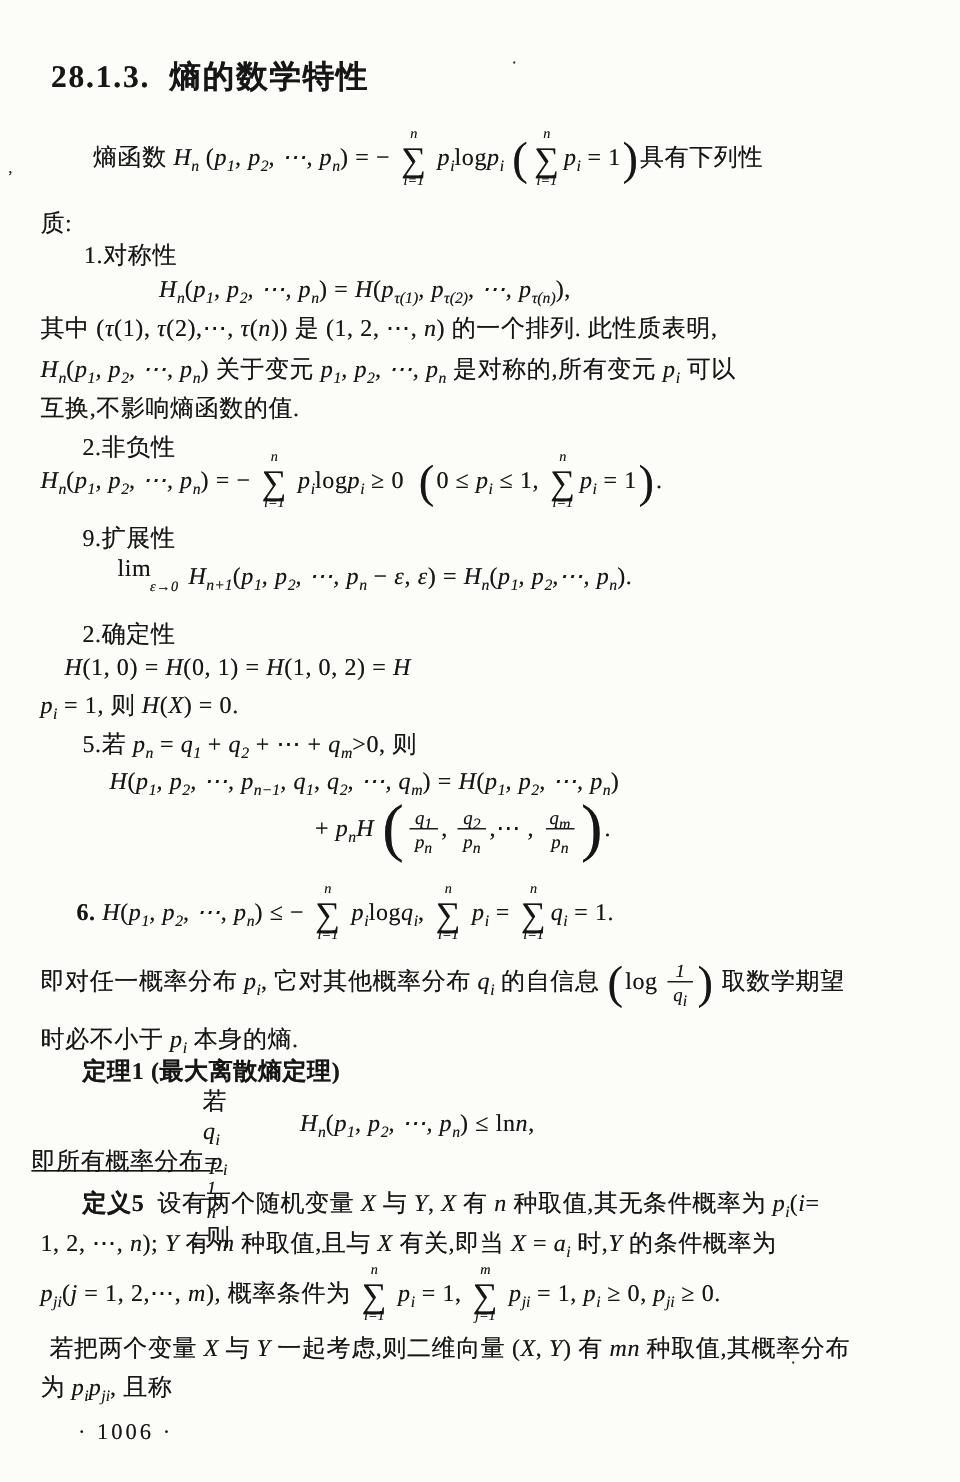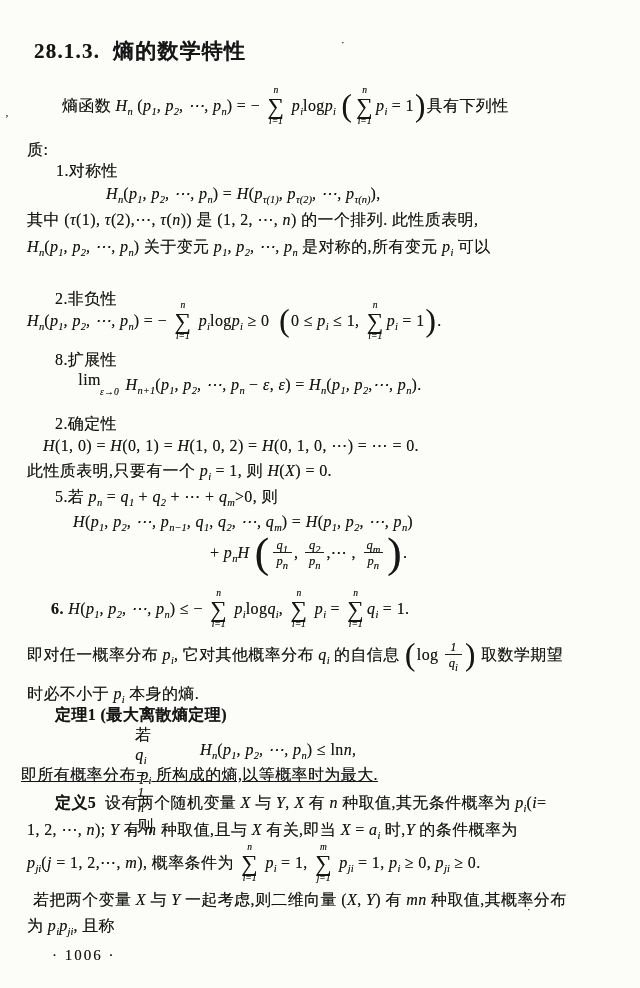--- a/index.html
+++ b/index.html
@@ -38,36 +38,37 @@
 <body>
 
 <div class="page" id="page">
     <div class="line heading" style="left: 34px; top: 38px;"><span class="seg-t">28.1.3.  熵的数学特性</span></div>
     <div class="line " style="left: 62px; top: 86px;"><span class="seg-t">熵函数 </span><span class="seg-i">H<sub>n</sub></span><span class="seg-t"> (</span><span class="seg-i">p<sub>1</sub>, p<sub>2</sub>, ⋯, p<sub>n</sub></span><span class="seg-t">) = − </span><span class="sum"><span class="sum-top">n</span><span class="sum-sig">∑</span><span class="sum-bot">i=1</span></span><span class="seg-i"> p<sub>i</sub></span><span class="seg-t">log</span><span class="seg-i">p<sub>i</sub></span><span class="seg-t"> </span><span class="paren z2">(</span><span class="sum"><span class="sum-top">n</span><span class="sum-sig">∑</span><span class="sum-bot">i=1</span></span><span class="seg-i">p<sub>i</sub></span><span class="seg-t"> = 1</span><span class="paren z2">)</span><span class="seg-t">具有下列性</span></div>
     <div class="line " style="left: 27px; top: 140px;"><span class="seg-t">质:</span></div>
     <div class="line " style="left: 56px; top: 161px;"><span class="seg-t">1.对称性</span></div>
     <div class="line " style="left: 106px; top: 184px;"><span class="seg-i">H<sub>n</sub></span><span class="seg-t">(</span><span class="seg-i">p<sub>1</sub>, p<sub>2</sub>, ⋯, p<sub>n</sub></span><span class="seg-t">) = </span><span class="seg-i">H</span><span class="seg-t">(</span><span class="seg-i">p<sub>τ(1)</sub>, p<sub>τ(2)</sub>, ⋯, p<sub>τ(n)</sub></span><span class="seg-t">),</span></div>
     <div class="line " style="left: 27px; top: 210px;"><span class="seg-t">其中 (</span><span class="seg-i">τ</span><span class="seg-t">(1), </span><span class="seg-i">τ</span><span class="seg-t">(2),⋯, </span><span class="seg-i">τ</span><span class="seg-t">(</span><span class="seg-i">n</span><span class="seg-t">)) 是 (1, 2, ⋯, </span><span class="seg-i">n</span><span class="seg-t">) 的一个排列. 此性质表明,</span></div>
     <div class="line " style="left: 27px; top: 237px;"><span class="seg-i">H<sub>n</sub></span><span class="seg-t">(</span><span class="seg-i">p<sub>1</sub>, p<sub>2</sub>, ⋯, p<sub>n</sub></span><span class="seg-t">) 关于变元 </span><span class="seg-i">p<sub>1</sub>, p<sub>2</sub>, ⋯, p<sub>n</sub></span><span class="seg-t"> 是对称的,所有变元 </span><span class="seg-i">p<sub>i</sub></span><span class="seg-t"> 可以</span></div>
+    <div class="line " style="left: 27px; top: 263px;"><span class="seg-t">互换,不影响熵函数的值.</span></div>
     <div class="line " style="left: 55px; top: 289px;"><span class="seg-t">2.非负性</span></div>
     <div class="line " style="left: 27px; top: 301px;"><span class="seg-i">H<sub>n</sub></span><span class="seg-t">(</span><span class="seg-i">p<sub>1</sub>, p<sub>2</sub>, ⋯, p<sub>n</sub></span><span class="seg-t">) = − </span><span class="sum"><span class="sum-top">n</span><span class="sum-sig">∑</span><span class="sum-bot">i=1</span></span><span class="seg-i"> p<sub>i</sub></span><span class="seg-t">log</span><span class="seg-i">p<sub>i</sub></span><span class="seg-t"> ≥ 0  </span><span class="paren z2">(</span><span class="seg-t">0 ≤ </span><span class="seg-i">p<sub>i</sub></span><span class="seg-t"> ≤ 1, </span><span class="sum"><span class="sum-top">n</span><span class="sum-sig">∑</span><span class="sum-bot">i=1</span></span><span class="seg-i">p<sub>i</sub></span><span class="seg-t"> = 1</span><span class="paren z2">)</span><span class="seg-t">.</span></div>
-    <div class="line " style="left: 55px; top: 350px;"><span class="seg-t">8.扩展性</span></div>
+    <div class="line " style="left: 55px; top: 350px;"><span class="seg-t">9.扩展性</span></div>
     <div class="line " style="left: 60px; top: 372px;"><span class="lim"><span class="lim-top">lim</span><span class="lim-bot">ε→0</span></span><span class="seg-t"> </span><span class="seg-i">H<sub>n+1</sub></span><span class="seg-t">(</span><span class="seg-i">p<sub>1</sub>, p<sub>2</sub>, ⋯, p<sub>n</sub></span><span class="seg-t"> − </span><span class="seg-i">ε</span><span class="seg-t">, </span><span class="seg-i">ε</span><span class="seg-t">) = </span><span class="seg-i">H<sub>n</sub></span><span class="seg-t">(</span><span class="seg-i">p<sub>1</sub>, p<sub>2</sub>,⋯, p<sub>n</sub></span><span class="seg-t">).</span></div>
     <div class="line " style="left: 55px; top: 414px;"><span class="seg-t">2.确定性</span></div>
-    <div class="line " style="left: 43px; top: 436px;"><span class="seg-i">H</span><span class="seg-t">(1, 0) = </span><span class="seg-i">H</span><span class="seg-t">(0, 1) = </span><span class="seg-i">H</span><span class="seg-t">(1, 0, 2) = </span><span class="seg-i">H</span><span class="seg-t">(0, 1, 0, ⋯) = ⋯ = 0.</span></div>
-    <div class="line " style="left: 27px; top: 461px;"><span class="seg-t">此性质表明,只要有一个 </span><span class="seg-i">p<sub>i</sub></span><span class="seg-t"> = 1, 则 </span><span class="seg-i">H</span><span class="seg-t">(</span><span class="seg-i">X</span><span class="seg-t">) = 0.</span></div>
+    <div class="line " style="left: 43px; top: 436px;"><span class="seg-i">H</span><span class="seg-t">(1, 0) = </span><span class="seg-i">H</span><span class="seg-t">(0, 1) = </span><span class="seg-i">H</span><span class="seg-t">(1, 0, 2) = </span><span class="seg-i">H</span></div>
+    <div class="line " style="left: 27px; top: 461px;"><span class="seg-i">p<sub>i</sub></span><span class="seg-t"> = 1, 则 </span><span class="seg-i">H</span><span class="seg-t">(</span><span class="seg-i">X</span><span class="seg-t">) = 0.</span></div>
     <div class="line " style="left: 55px; top: 487px;"><span class="seg-t">5.若 </span><span class="seg-i">p<sub>n</sub></span><span class="seg-t"> = </span><span class="seg-i">q<sub>1</sub></span><span class="seg-t"> + </span><span class="seg-i">q<sub>2</sub></span><span class="seg-t"> + ⋯ + </span><span class="seg-i">q<sub>m</sub></span><span class="seg-t">&gt;0, 则</span></div>
     <div class="line " style="left: 73px; top: 512px;"><span class="seg-i">H</span><span class="seg-t">(</span><span class="seg-i">p<sub>1</sub>, p<sub>2</sub>, ⋯, p<sub>n−1</sub>, q<sub>1</sub>, q<sub>2</sub>, ⋯, q<sub>m</sub></span><span class="seg-t">) = </span><span class="seg-i">H</span><span class="seg-t">(</span><span class="seg-i">p<sub>1</sub>, p<sub>2</sub>, ⋯, p<sub>n</sub></span><span class="seg-t">)</span></div>
     <div class="line " style="left: 210px; top: 535px;"><span class="seg-t">+ </span><span class="seg-i">p<sub>n</sub>H</span><span class="seg-t"> </span><span class="paren z3">(</span><span class="frac"><span class="frac-n">q<sub>1</sub></span><span class="frac-d">p<sub>n</sub></span></span><span class="seg-t">, </span><span class="frac"><span class="frac-n">q<sub>2</sub></span><span class="frac-d">p<sub>n</sub></span></span><span class="seg-t">,⋯ , </span><span class="frac"><span class="frac-n">q<sub>m</sub></span><span class="frac-d">p<sub>n</sub></span></span><span class="paren z3">)</span><span class="seg-t">.</span></div>
     <div class="line " style="left: 51px; top: 589px;"><span class="seg-b">6. </span><span class="seg-i">H</span><span class="seg-t">(</span><span class="seg-i">p<sub>1</sub>, p<sub>2</sub>, ⋯, p<sub>n</sub></span><span class="seg-t">) ≤ − </span><span class="sum"><span class="sum-top">n</span><span class="sum-sig">∑</span><span class="sum-bot">i=1</span></span><span class="seg-i"> p<sub>i</sub></span><span class="seg-t">log</span><span class="seg-i">q<sub>i</sub></span><span class="seg-t">, </span><span class="sum"><span class="sum-top">n</span><span class="sum-sig">∑</span><span class="sum-bot">i=1</span></span><span class="seg-i"> p<sub>i</sub></span><span class="seg-t"> = </span><span class="sum"><span class="sum-top">n</span><span class="sum-sig">∑</span><span class="sum-bot">i=1</span></span><span class="seg-i">q<sub>i</sub></span><span class="seg-t"> = 1.</span></div>
     <div class="line " style="left: 27px; top: 640px;"><span class="seg-t">即对任一概率分布 </span><span class="seg-i">p<sub>i</sub></span><span class="seg-t">, 它对其他概率分布 </span><span class="seg-i">q<sub>i</sub></span><span class="seg-t"> 的自信息 </span><span class="paren z2">(</span><span class="seg-t">log </span><span class="frac"><span class="frac-n">1</span><span class="frac-d">q<sub>i</sub></span></span><span class="paren z2">)</span><span class="seg-t"> 取数学期望</span></div>
     <div class="line " style="left: 27px; top: 684px;"><span class="seg-t">时必不小于 </span><span class="seg-i">p<sub>i</sub></span><span class="seg-t"> 本身的熵.</span></div>
     <div class="line " style="left: 55px; top: 705px; flex-direction: column;"><span class="seg-b">定理1 (最大离散熵定理)</span><span class="seg-t">  若 </span><span class="seg-i">q<sub>i</sub></span><span class="seg-t"> = </span><span class="frac"><span class="frac-n">1</span><span class="frac-d">n</span></span><span class="seg-t">, 则</span></div>
     <div class="line " style="left: 200px; top: 740px;"><span class="seg-i">H<sub>n</sub></span><span class="seg-t">(</span><span class="seg-i">p<sub>1</sub>, p<sub>2</sub>, ⋯, p<sub>n</sub></span><span class="seg-t">) ≤ ln</span><span class="seg-i">n</span><span class="seg-t">,</span></div>
-    <div class="line " style="left: 21px; top: 765px; text-decoration: underline;"><span class="seg-t">即所有概率分布 </span><span class="seg-i">p<sub>i</sub></span><span class="seg-t"> 所构成的熵,以等概率时为最大.</span></div>
+    <div class="line " style="left: 21px; top: 765px; text-decoration: underline;"><span class="seg-t">即所有概率分布 </span><span class="seg-i">p<sub>i</sub></span></div>
     <div class="line " style="left: 55px; top: 793px;"><span class="seg-b">定义5</span><span class="seg-t">  设有两个随机变量 </span><span class="seg-i">X</span><span class="seg-t"> 与 </span><span class="seg-i">Y</span><span class="seg-t">, </span><span class="seg-i">X</span><span class="seg-t"> 有 </span><span class="seg-i">n</span><span class="seg-t"> 种取值,其无条件概率为 </span><span class="seg-i">p<sub>i</sub></span><span class="seg-t">(</span><span class="seg-i">i</span><span class="seg-t">=</span></div>
     <div class="line " style="left: 27px; top: 820px;"><span class="seg-t">1, 2, ⋯, </span><span class="seg-i">n</span><span class="seg-t">); </span><span class="seg-i">Y</span><span class="seg-t"> 有 </span><span class="seg-i">m</span><span class="seg-t"> 种取值,且与 </span><span class="seg-i">X</span><span class="seg-t"> 有关,即当 </span><span class="seg-i">X</span><span class="seg-t"> = </span><span class="seg-i">a<sub>i</sub></span><span class="seg-t"> 时,</span><span class="seg-i">Y</span><span class="seg-t"> 的条件概率为</span></div>
     <div class="line " style="left: 27px; top: 843px;"><span class="seg-i">p<sub>ji</sub></span><span class="seg-t">(</span><span class="seg-i">j</span><span class="seg-t"> = 1, 2,⋯, </span><span class="seg-i">m</span><span class="seg-t">), 概率条件为 </span><span class="sum"><span class="sum-top">n</span><span class="sum-sig">∑</span><span class="sum-bot">i=1</span></span><span class="seg-i"> p<sub>i</sub></span><span class="seg-t"> = 1, </span><span class="sum"><span class="sum-top">m</span><span class="sum-sig">∑</span><span class="sum-bot">j=1</span></span><span class="seg-i"> p<sub>ji</sub></span><span class="seg-t"> = 1, </span><span class="seg-i">p<sub>i</sub></span><span class="seg-t"> ≥ 0, </span><span class="seg-i">p<sub>ji</sub></span><span class="seg-t"> ≥ 0.</span></div>
     <div class="line " style="left: 33px; top: 890px;"><span class="seg-t">若把两个变量 </span><span class="seg-i">X</span><span class="seg-t"> 与 </span><span class="seg-i">Y</span><span class="seg-t"> 一起考虑,则二维向量 (</span><span class="seg-i">X</span><span class="seg-t">, </span><span class="seg-i">Y</span><span class="seg-t">) 有 </span><span class="seg-i">mn</span><span class="seg-t"> 种取值,其概率分布</span></div>
     <div class="line " style="left: 27px; top: 916px;"><span class="seg-t">为 </span><span class="seg-i">p<sub>i</sub>p<sub>ji</sub></span><span class="seg-t">, 且称</span></div>
     <div class="line footer" style="left: 52px; top: 946px;"><span class="seg-t">· 1006 ·</span></div>
     <div class="artifact" style="left: 5px; top: 112px;">’</div>
     <div class="artifact" style="left: 341px; top: 36px;">·</div>
     <div class="artifact" style="left: 527px; top: 903px;">·</div>
   </div>

